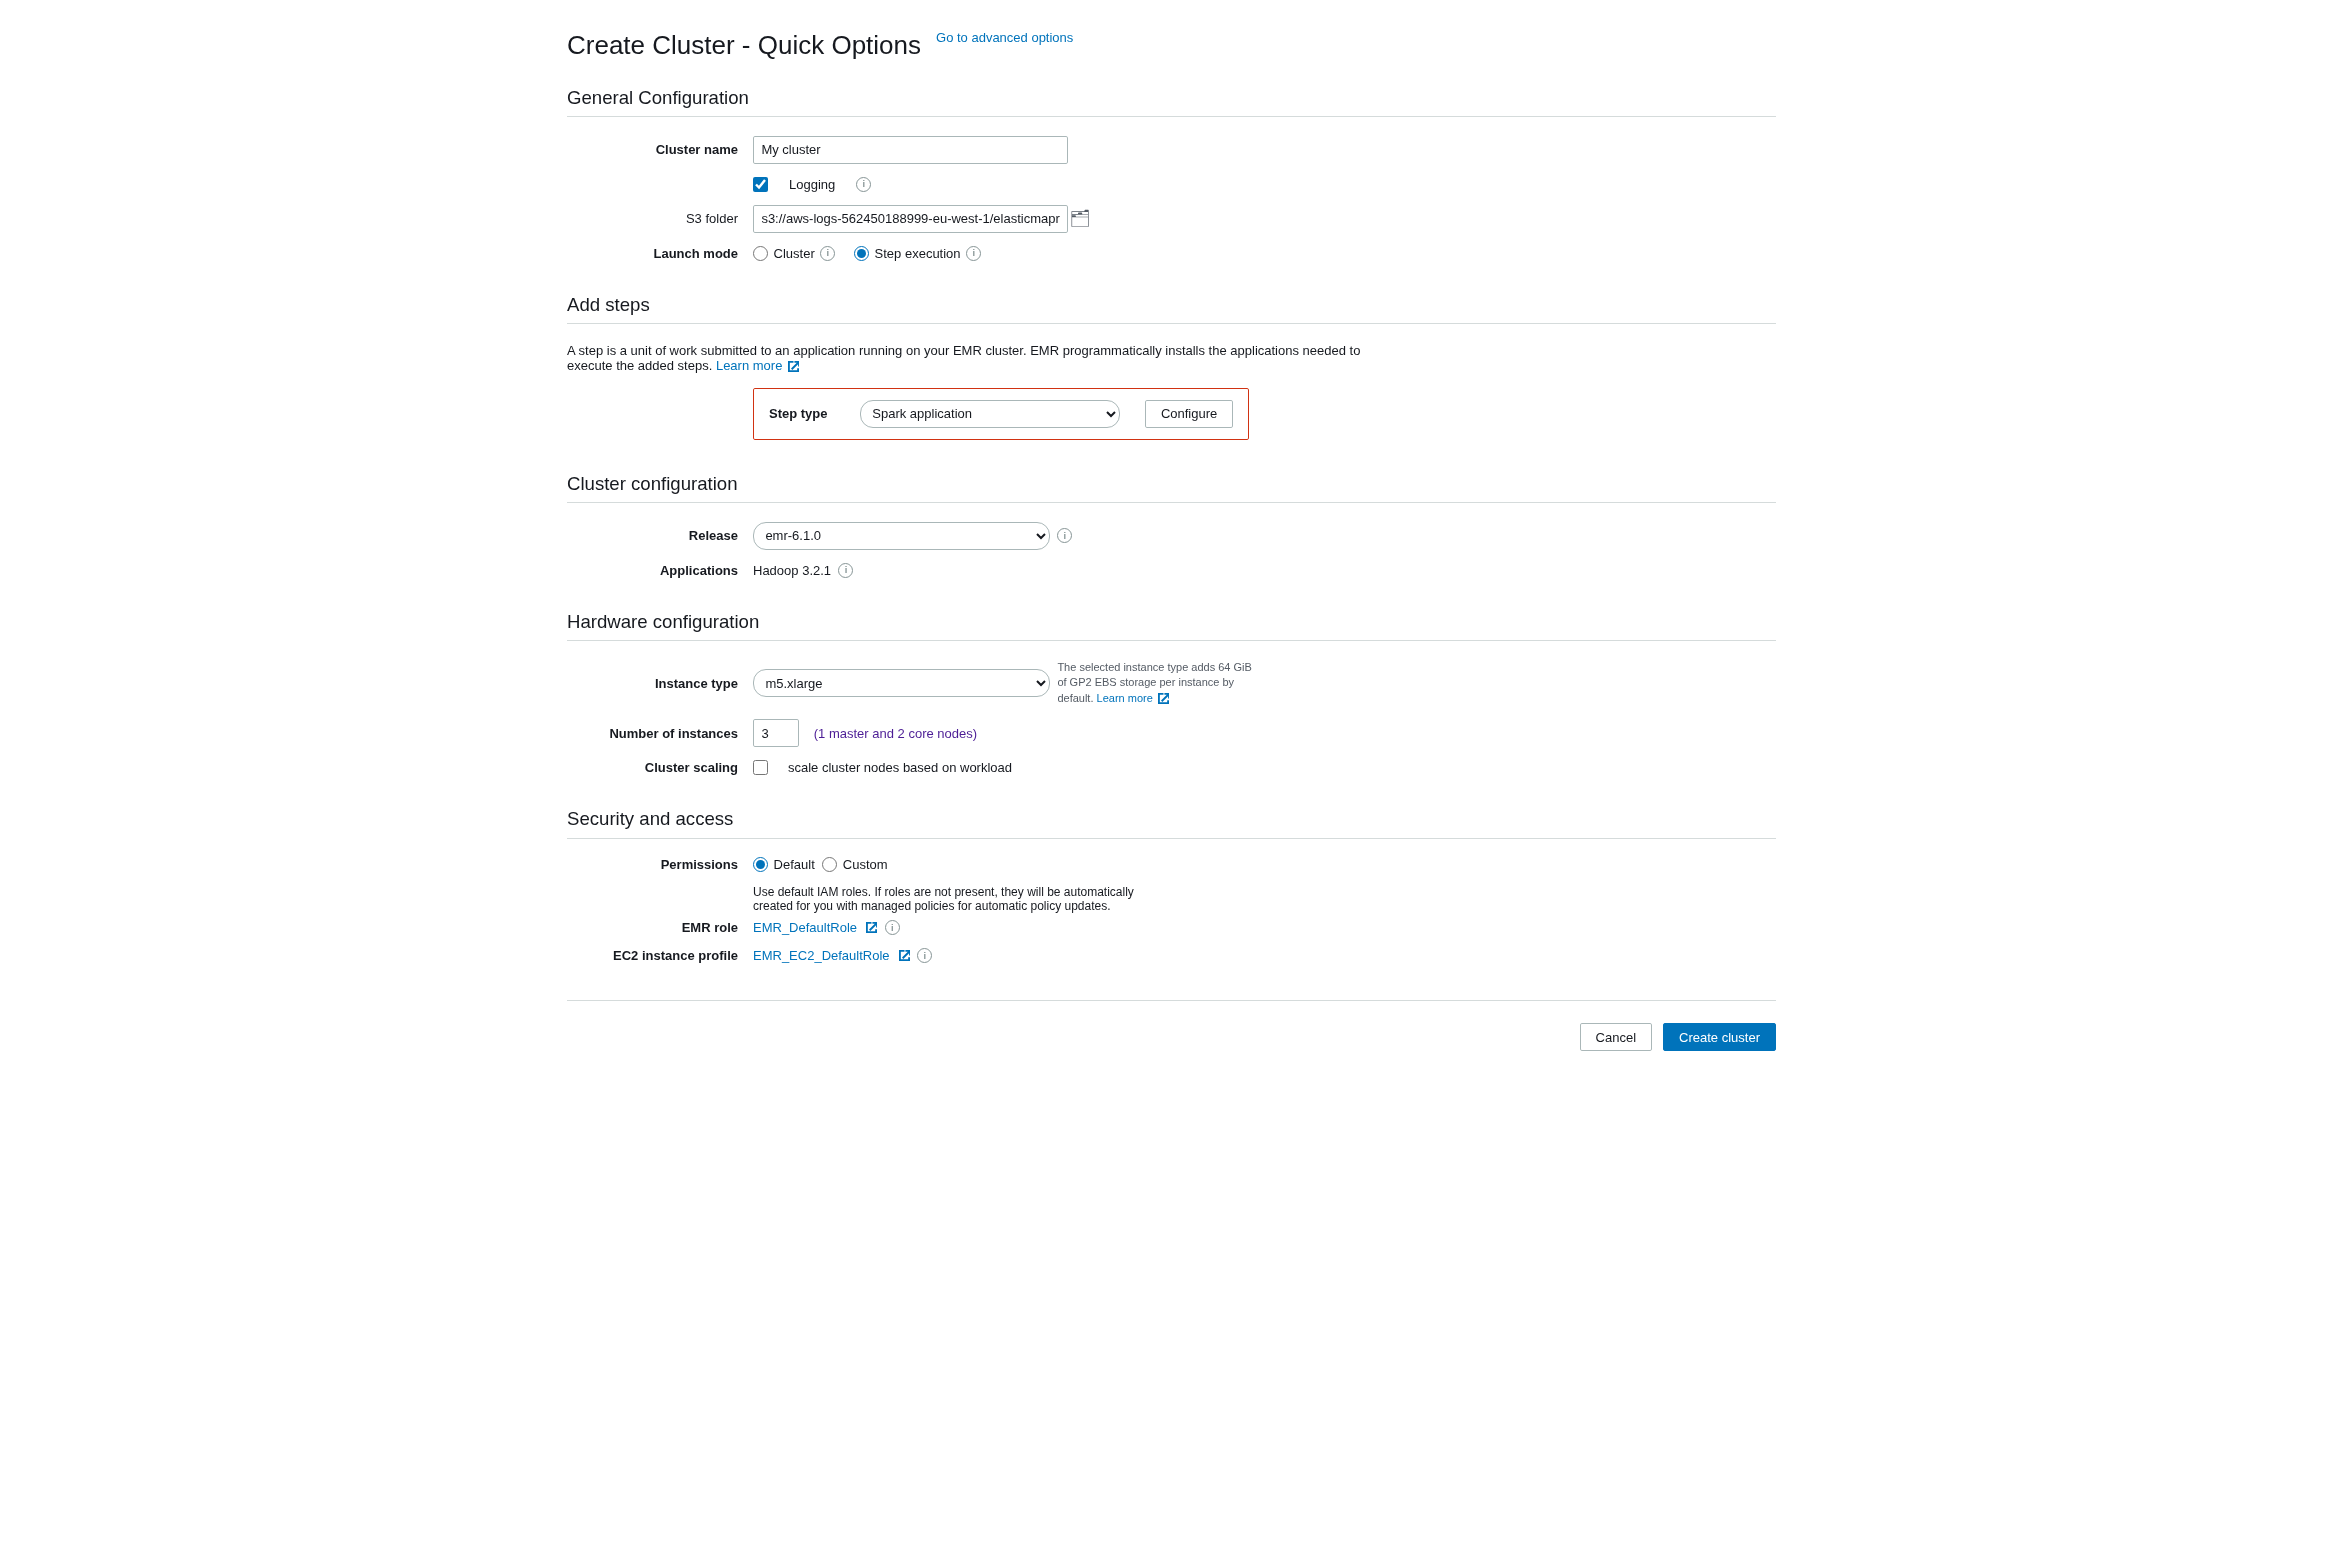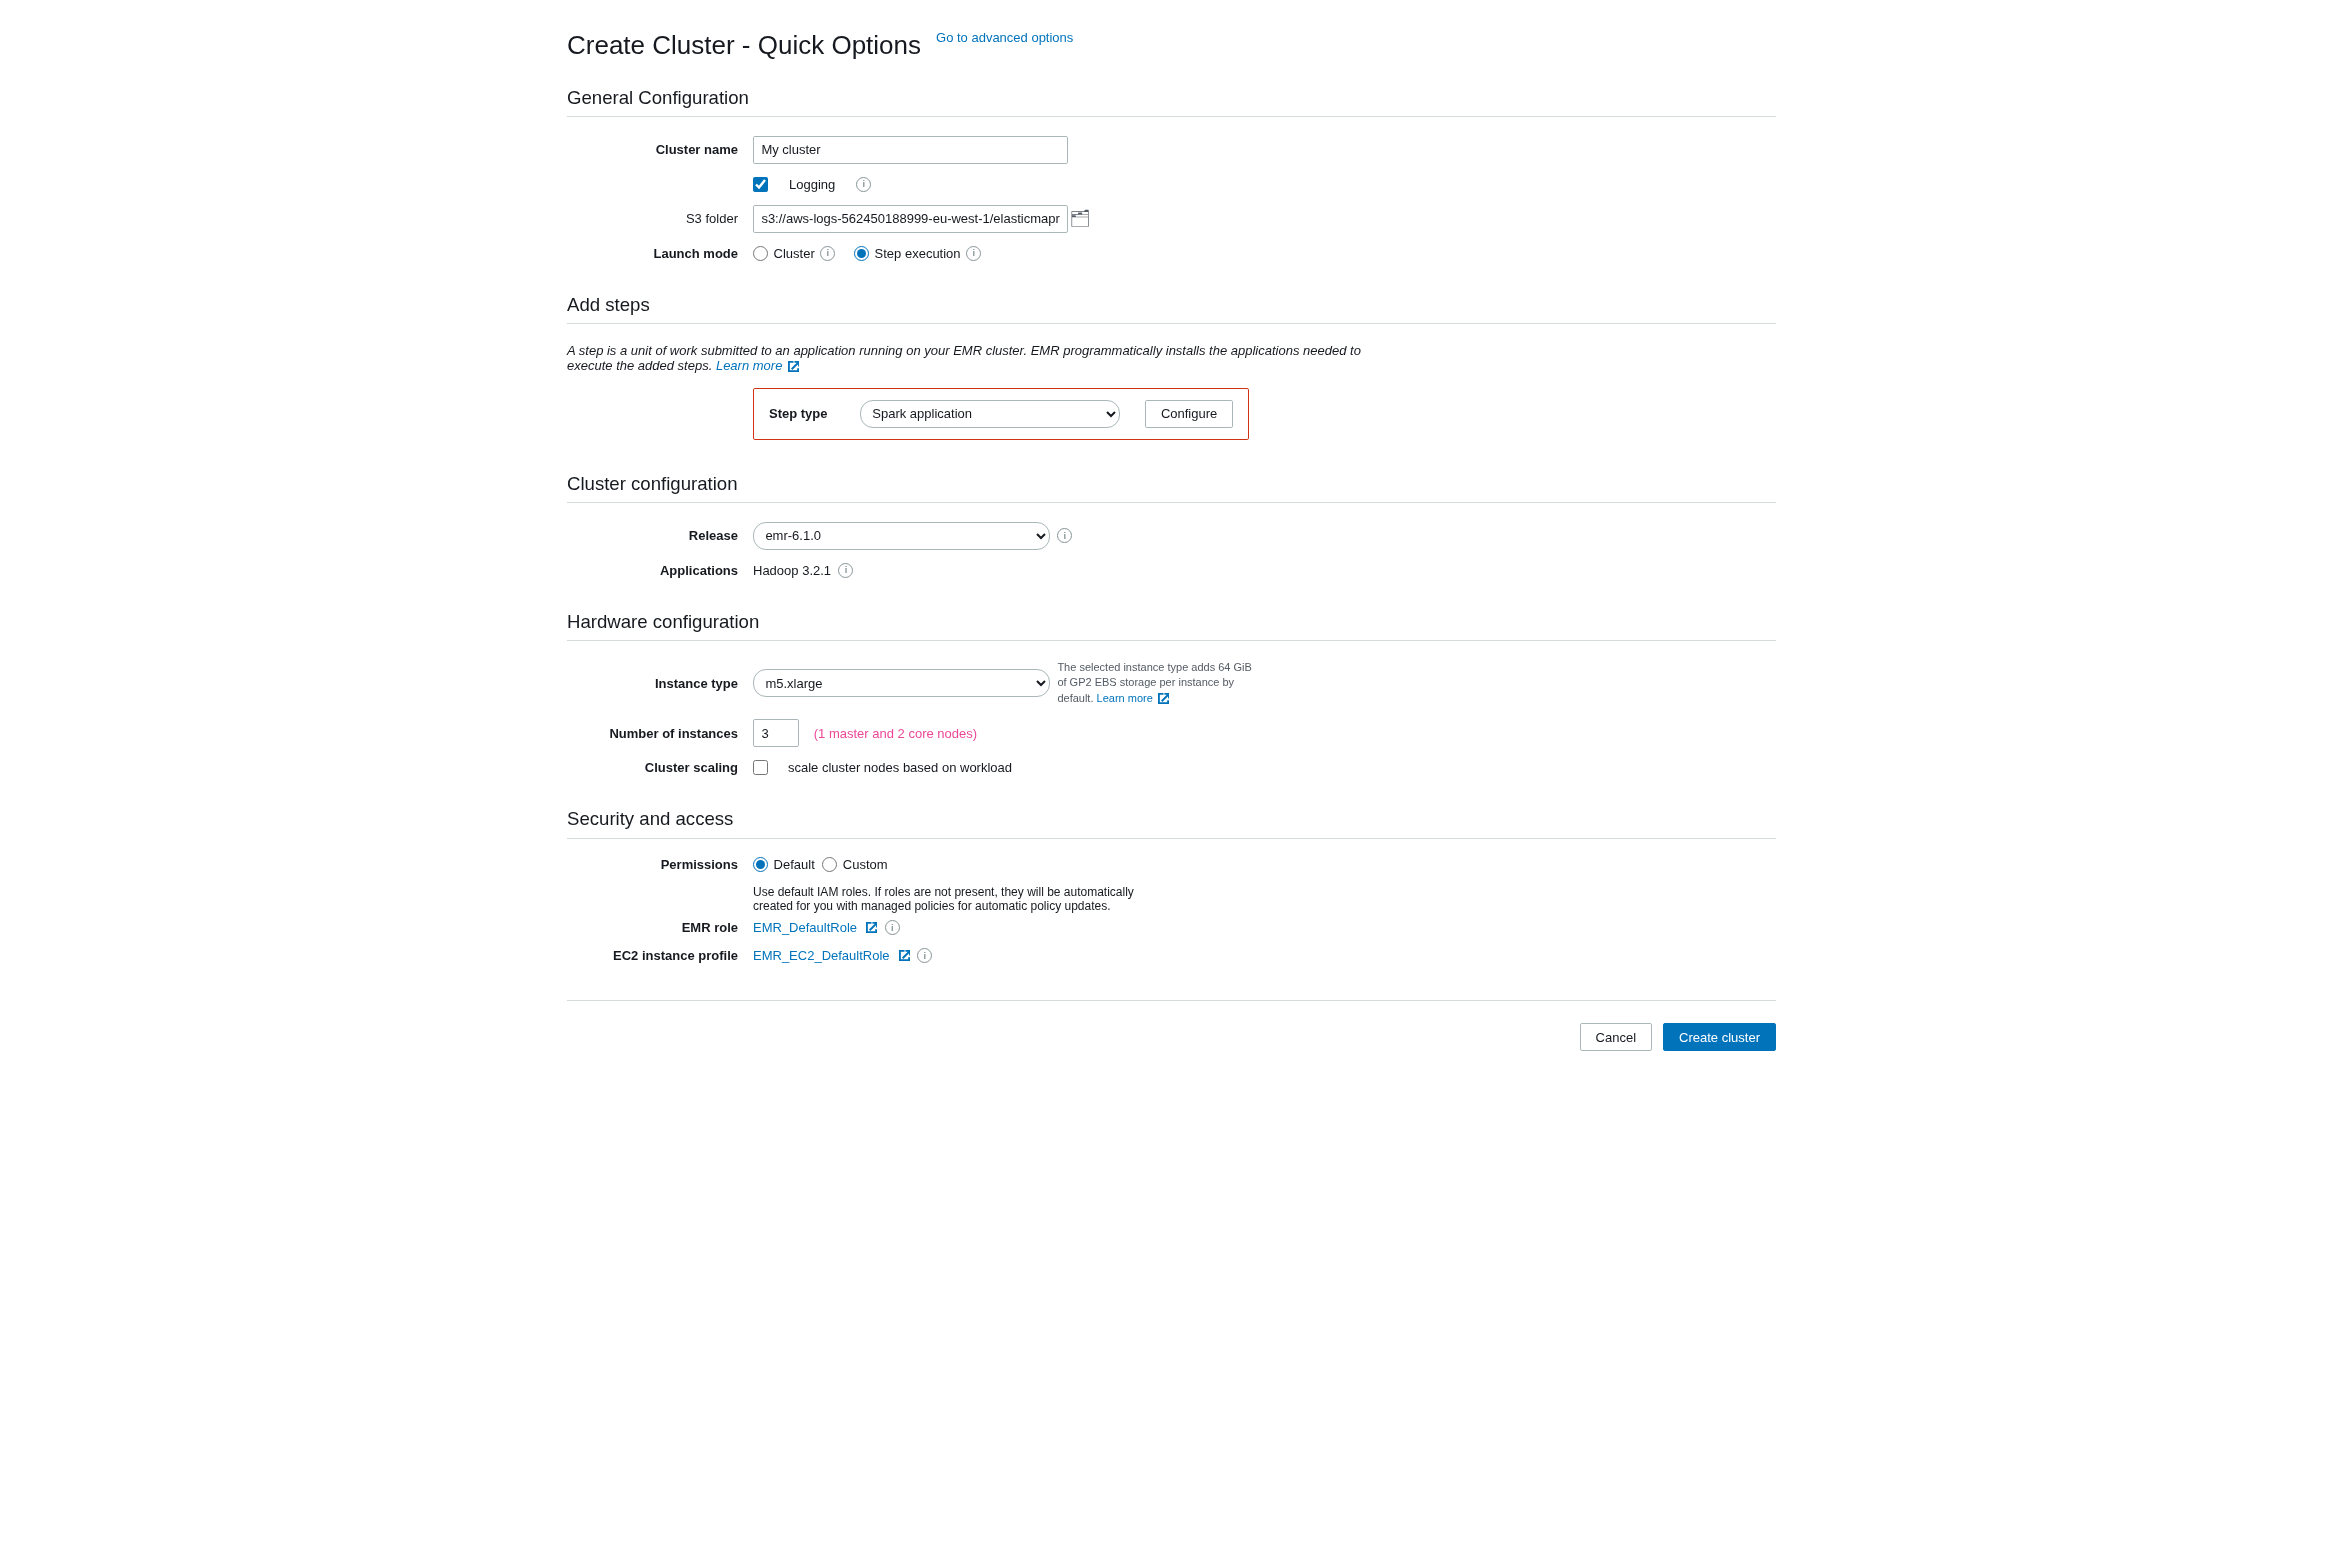--- a/index.html
+++ b/index.html
@@ -156,21 +156,20 @@
       font-weight: bold;
       cursor: pointer;
       flex-shrink: 0;
     }
 
     .add-steps-desc {
       font-size: 13px;
       color: #16191f;
       margin-bottom: 15px;
       max-width: 835px;
-      font-style: italic;
     }
     .learn-more-link {
       color: #0073bb;
       text-decoration: none;
     }
     .ext-icon {
       display: inline-block;
       width: 11px;
       height: 11px;
       margin-left: 1.9px;
@@ -242,21 +241,21 @@
     }
     .instance-note .learn-more-link {
       font-size: 11px;
     }
 
     .number-input {
       width: 46px;
     }
     .instances-note {
       font-size: 13px;
-      color: #ec4899;
+      color: #4c1d95;
       margin-left: 7.4px;
     }
 
     .scaling-checkbox-area {
       display: flex;
       align-items: center;
       gap: 20px;
     }
     .permissions-desc {
       font-size: 12px;

